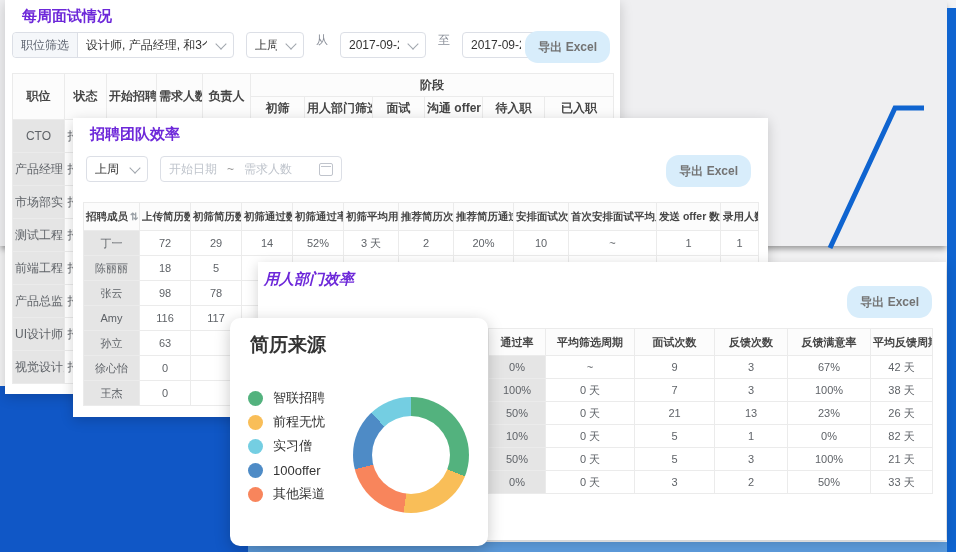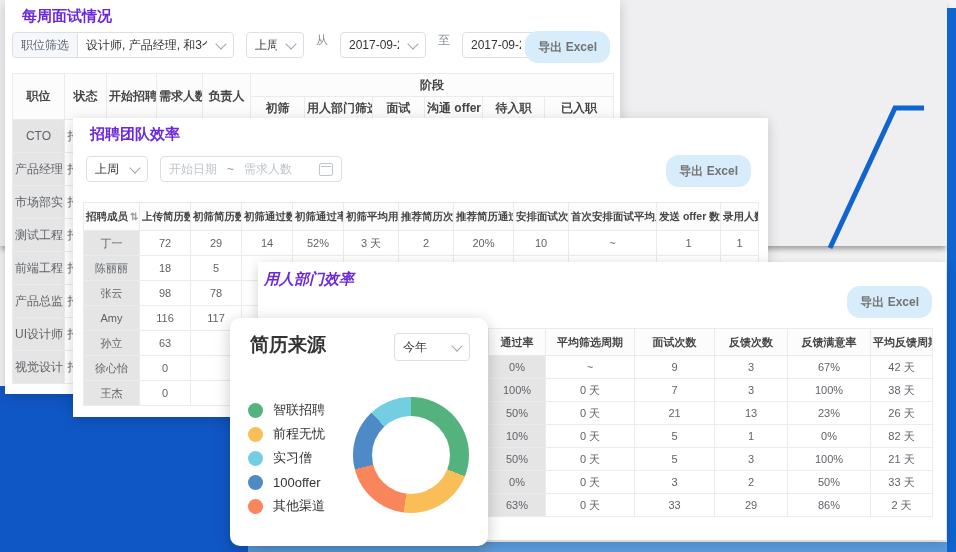--- a/index.html
+++ b/index.html
@@ -41,21 +41,21 @@
   
   #weekly-table th{font-size:12px;height:23px;}
   #weekly-table td{font-size:12px;height:33px;}
   #team-table th{font-size:10.5px;height:28px;}
   #team-table td{font-size:11px;height:25px;}
   #dept-table th{font-size:11px;height:27px;}
   #dept-table td{font-size:11px;height:23px;}
   
   .card-round{border-radius:10px;box-shadow:0 4px 16px rgba(0,0,0,.22);}
   .source-title{position:absolute;left:20px;top:14px;font-size:19px;font-weight:bold;color:#333;}
-  .legend{position:absolute;left:18px;top:84px;text-align:right;}
+  .legend{position:absolute;left:18px;top:72px;text-align:right;}
   .legend-item{display:flex;align-items:center;height:16px;margin-bottom:8px;cursor:pointer;}
   .legend-dot{width:15px;height:15px;border-radius:50%;flex:none;}
   .legend-label{margin-left:10px;font-size:13px;color:#333;white-space:nowrap;}
   .donut{position:absolute;left:123px;top:79px;width:116px;height:116px;border-radius:50%;}
   .donut-hole{position:absolute;left:19px;top:19px;width:78px;height:78px;border-radius:50%;background:#fff;}
 </style>
 </head>
 <body>
 
 <div class="page">
@@ -446,38 +446,26 @@
             <td class="">21 天</td>
           </tr>
           <tr>
             <td class="firstcol">0%</td>
             <td class="">0 天</td>
             <td class="">3</td>
             <td class="">2</td>
             <td class="">50%</td>
             <td class="">33 天</td>
           </tr>
-          <tr>
-            <td class="firstcol">63%</td>
-            <td class="">0 天</td>
-            <td class="">33</td>
-            <td class="">29</td>
-            <td class="">86%</td>
-            <td class="">2 天</td>
-          </tr>
         </tbody>
       </table>
   </div>
 
   <div class="card card-round" style="left:230px;top:318px;width:258px;height:228px;">
     <div class="source-title">简历来源</div>
-    <div class="control" style="position:absolute;right:18px;top:15px;width:76px;height:28px;">
-      <span class="val" style="flex:1;">今年</span>
-      <span class="chev"></span>
-    </div>
     <div class="legend" id="source-legend">
         <div class="legend-item">
           <span class="legend-dot" style="background:#53B27E"></span>
           <span class="legend-label">智联招聘</span>
         </div>
         <div class="legend-item">
           <span class="legend-dot" style="background:#F9BE58"></span>
           <span class="legend-label">前程无忧</span>
         </div>
         <div class="legend-item">

